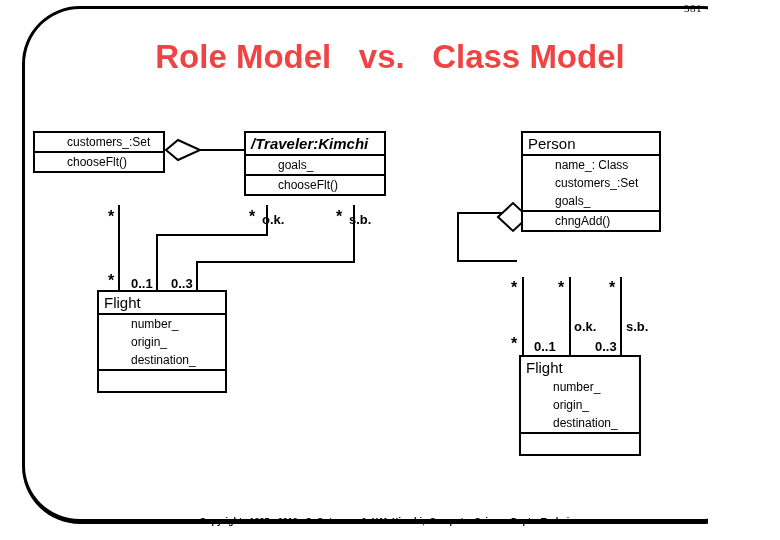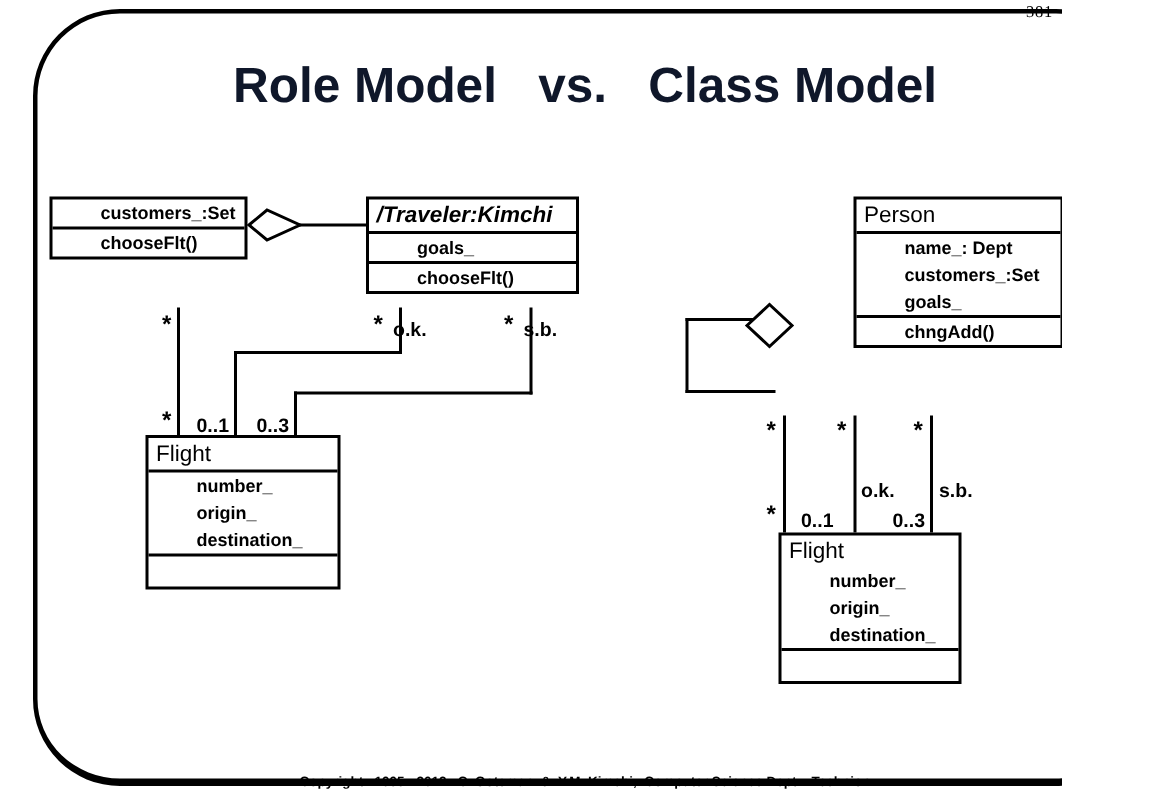--- a/index.html
+++ b/index.html
@@ -44,21 +44,21 @@
   
   #title {
     position: absolute;
     left: 0;
     top: 38px;
     width: 780px;
     text-align: center;
     font-family: "Liberation Sans", sans-serif;
     font-size: 33px;
     font-weight: bold;
-    color: #0f172a;
+    color: #ef4444;
     letter-spacing: 0px;
     white-space: pre;
   }
   
   #footer {
     position: absolute;
     left: 0;
     top: 516px;
     width: 780px;
     text-align: center;
@@ -84,21 +84,21 @@
     overflow: hidden;
   }
   .uml-name {
     font-size: 15px;
     font-weight: normal;
     border-bottom: 2px solid #000000;
   }
   .uml-name.italic { font-style: italic; font-weight: bold; }
   .uml-attr {
     font-size: 12px;
-    font-weight: bold;
+    font-weight: normal;
     padding-left: 32px;
   }
   .uml-sep { border-bottom: 2px solid #000000; }
   .uml-empty { font-size: 12px; }
 
   
   .ln-h {
     position: absolute;
     background: #000000;
     height: 2px;
@@ -184,23 +184,23 @@
   <div class="ln-h" style="left:457px; top:212px; width:60px;"></div>
   <div class="ln-v" style="left:457px; top:212px; height:50px;"></div>
   <div class="ln-h" style="left:457px; top:260px; width:60px;"></div>
 
   <div class="diamond" style="left:495px; top:200px;">
     <svg width="40" height="34" viewBox="0 0 40 34">
       <polygon points="3,17 18,3 33,17 18,31" fill="#ffffff" stroke="#000000" stroke-width="2"></polygon>
     </svg>
   </div>
 
-  <div class="uml-box" style="left:521px; top:131px; width:140px;margin-left:48px;">
+  <div class="uml-box" style="left:521px; top:131px; width:140px;">
     <div class="uml-row uml-name">Person</div>
-    <div class="uml-row uml-attr">name_: Dept</div>
+    <div class="uml-row uml-attr">name_: Class</div>
     <div class="uml-row uml-attr">customers_:Set</div>
     <div class="uml-row uml-attr uml-sep">goals_</div>
     <div class="uml-row uml-attr">chngAdd()</div>
   </div>
 
   <div class="ln-v" style="left:522px; top:277px; height:79px;"></div>
   <div class="ln-v" style="left:569px; top:277px; height:79px;"></div>
   <div class="ln-v" style="left:620px; top:277px; height:79px;"></div>
 
   <div class="mlabel star" style="left:511px; top:281px;">*</div>

